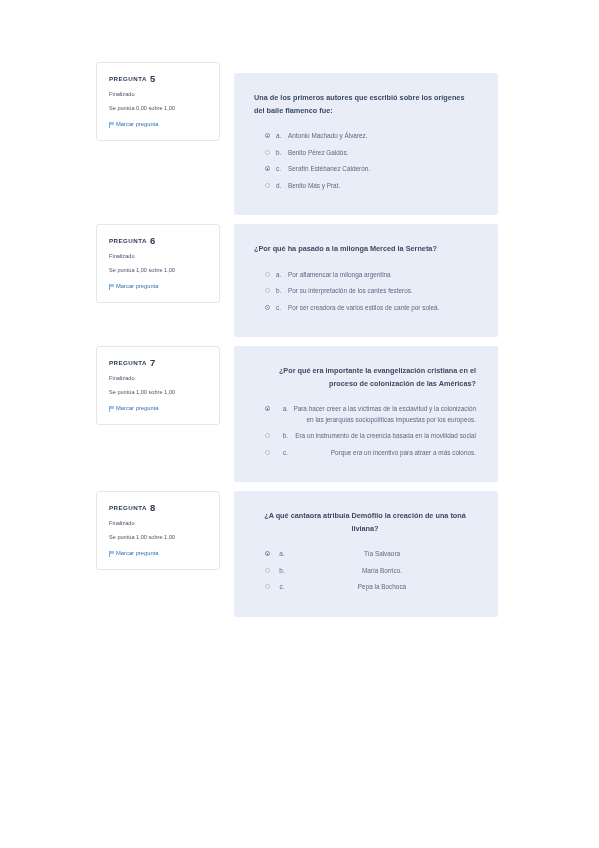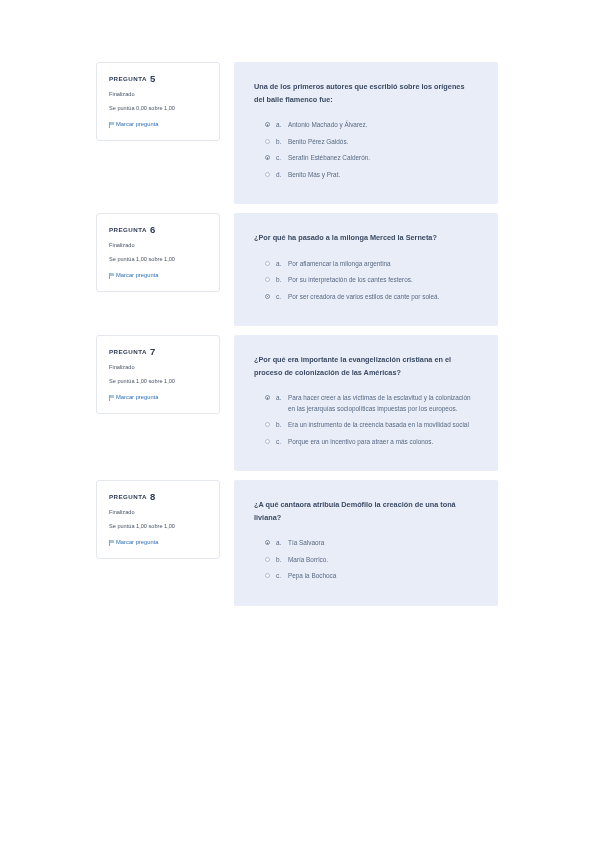--- a/index.html
+++ b/index.html
@@ -170,24 +170,24 @@
     width: 12px;
     color: #5a6982;
   }
   .ans-text {
     flex: 1 1 auto;
     max-width: 218px;
     color: #5a6982;
   }
 
   
-  .qblock.q5 .qpanel { min-height: 108px; }
+  .qblock.q5 .qpanel { min-height: 108px; margin-top: 11px; }
   .qblock.q6 .qpanel { min-height: 111px; }
-  .qblock.q7 .qpanel { min-height: 103px; }
-  .qblock.q8 .qpanel { min-height: 101px; }
+  .qblock.q7 .qpanel { min-height: 103px; text-align: right; }
+  .qblock.q8 .qpanel { min-height: 101px; text-align: center; }
 </style>
 </head>
 <body>
 
 <div id="page">
   <div class="quiz-list">
 
     <div class="qblock q5">
       <div class="qinfo">
         <div class="qinfo-head">

